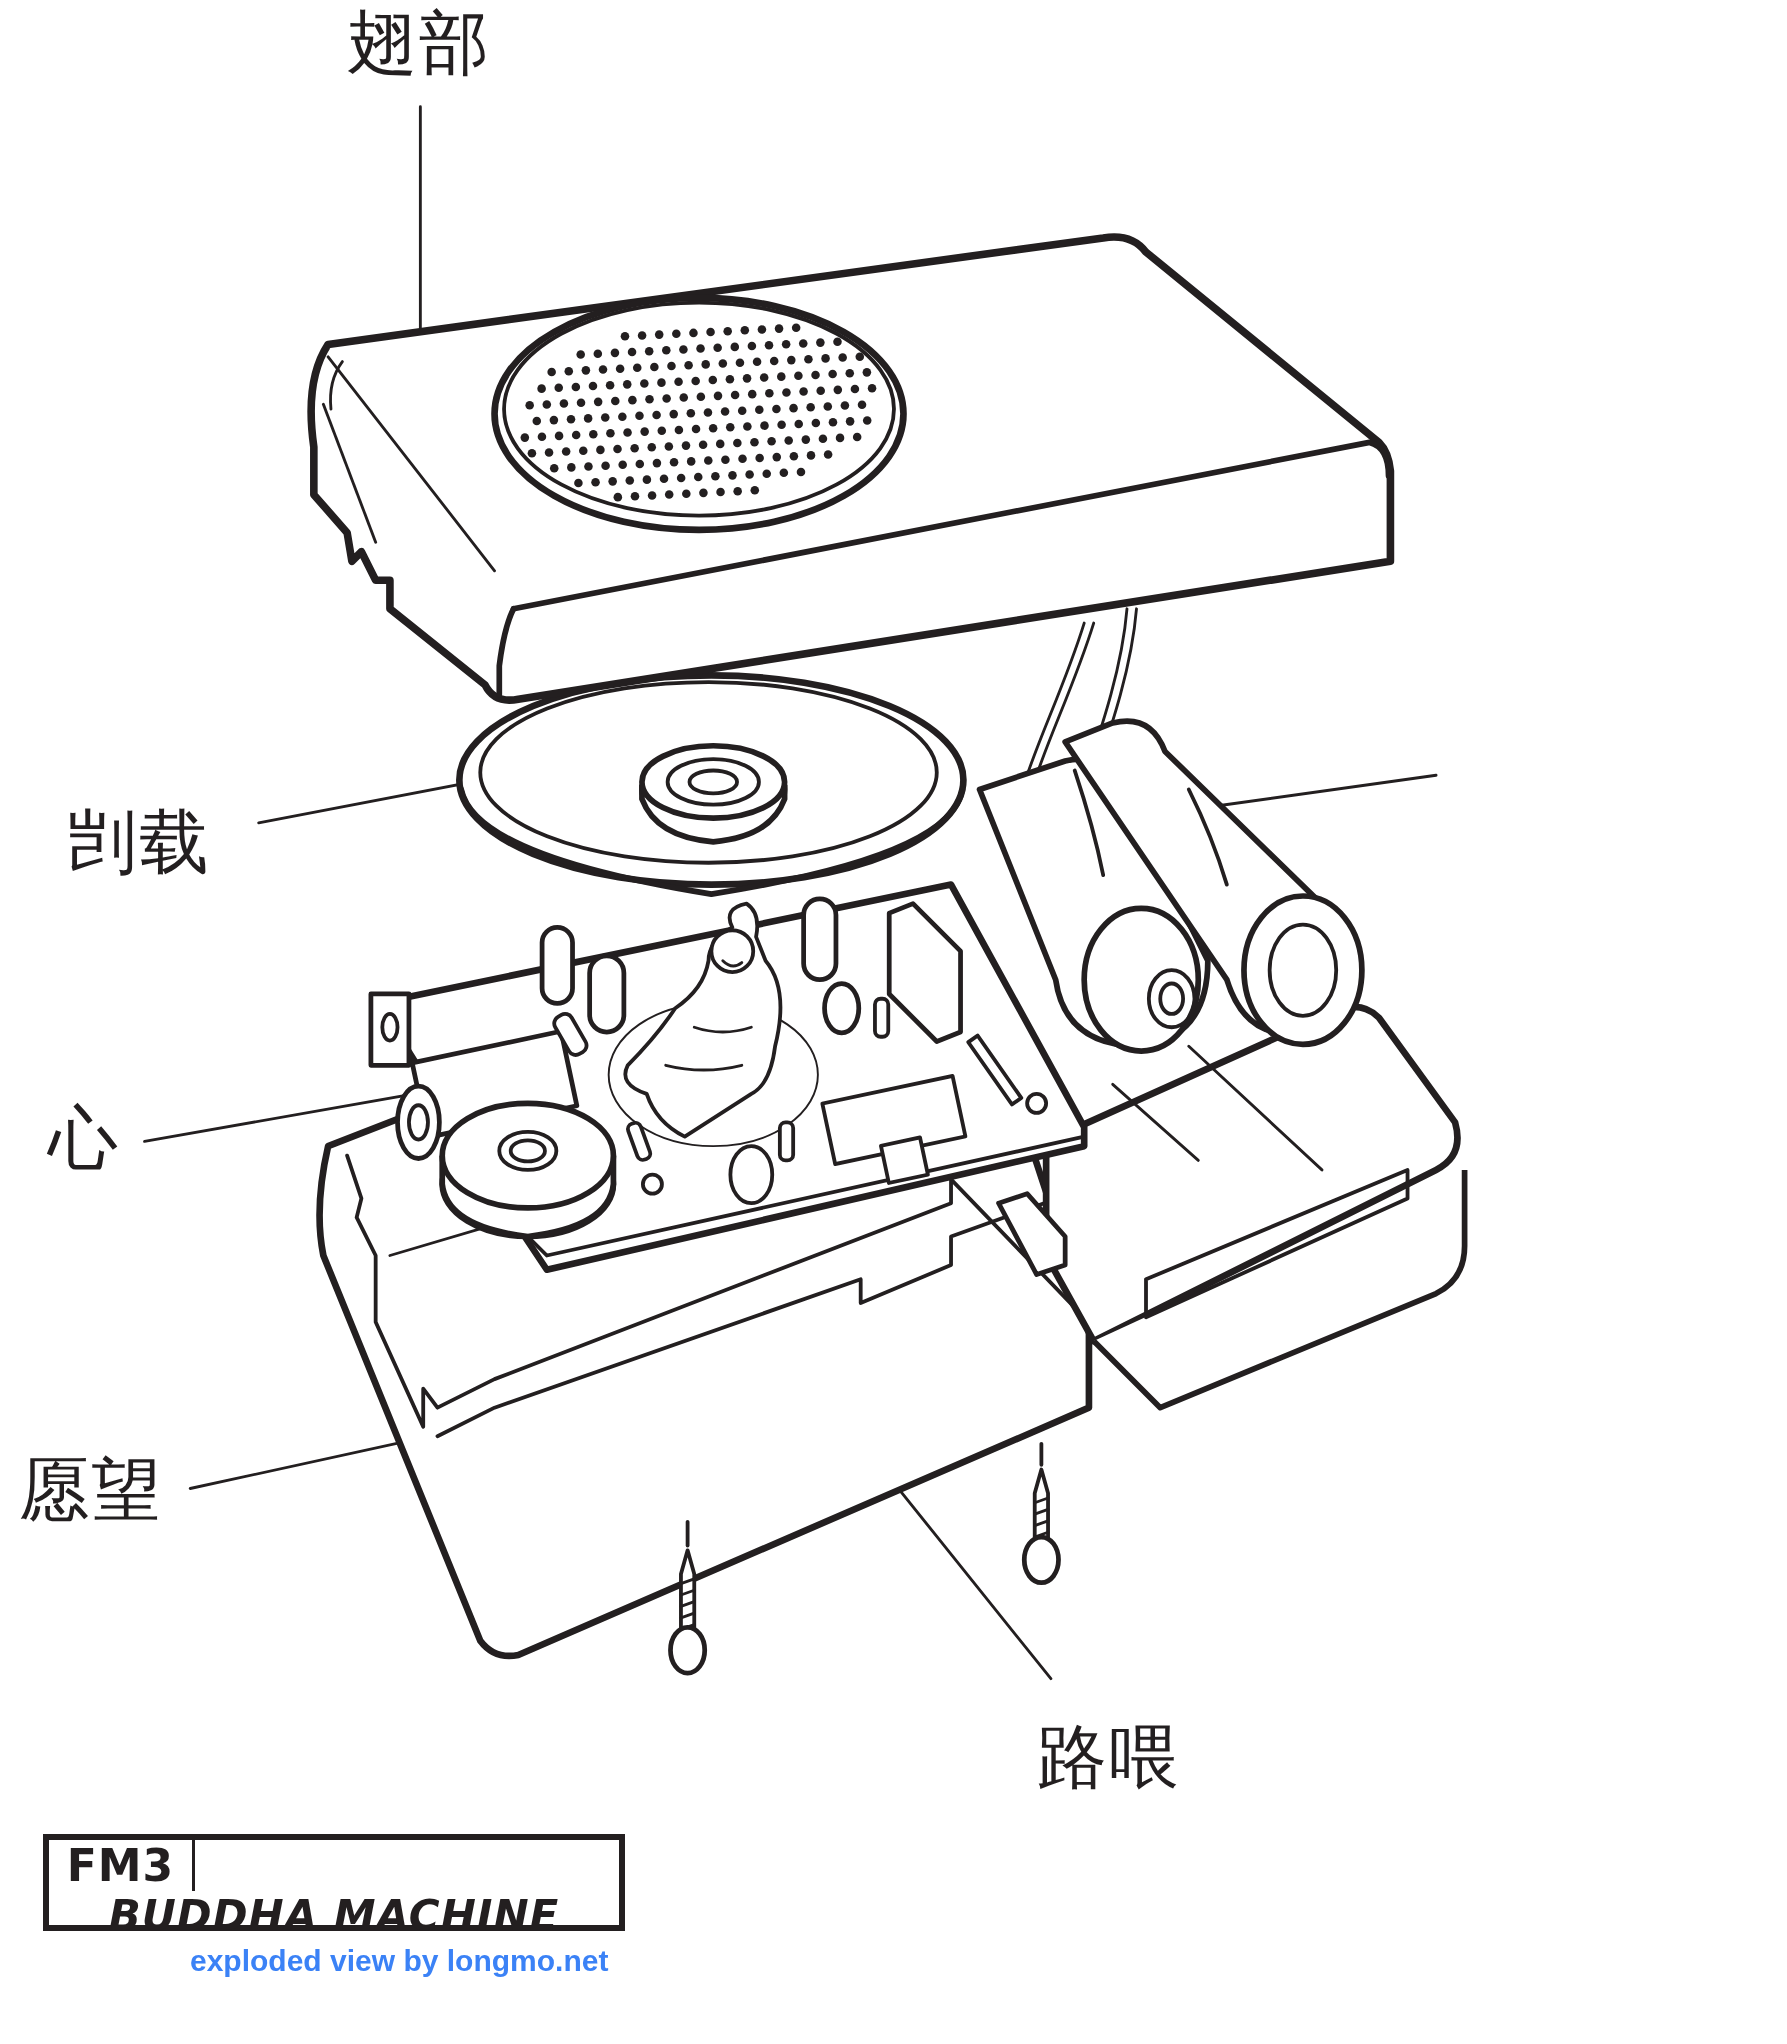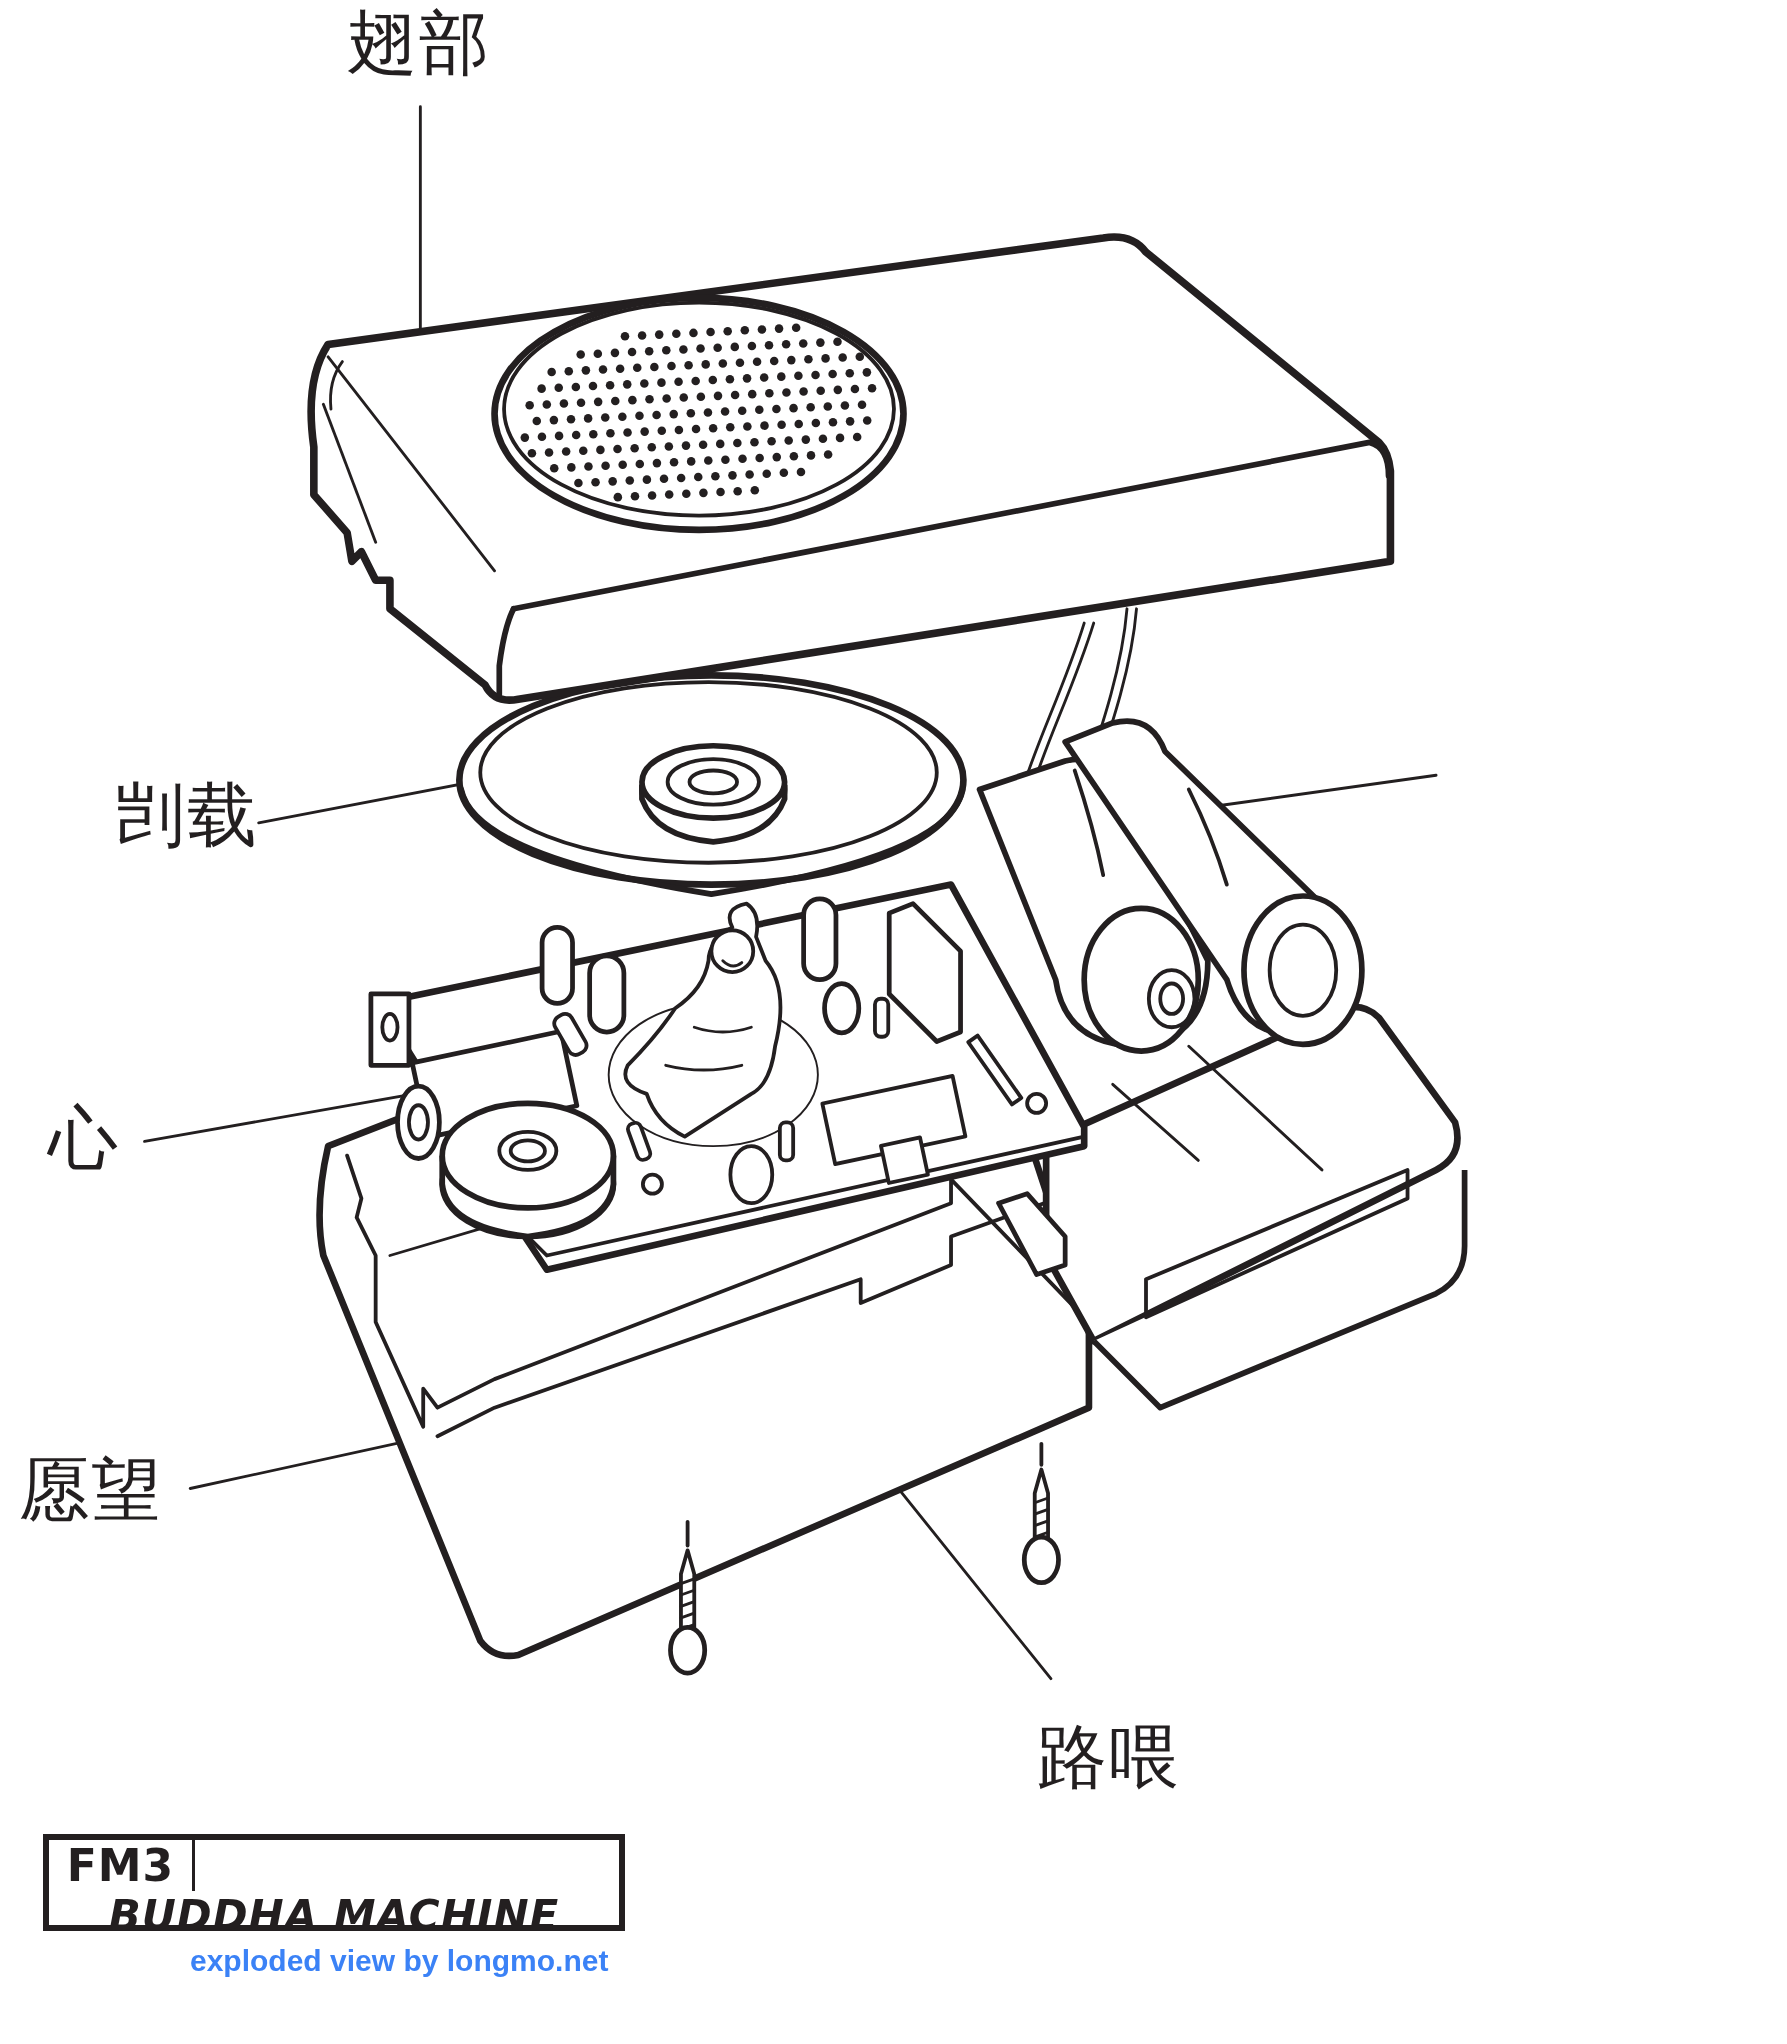--- a/index.html
+++ b/index.html
@@ -334,21 +334,21 @@
     <g>
       <path class="w" stroke-width="4" d="M1088,1570 L1095,1545 L1102,1570 L1102,1630 L1088,1630 Z"></path>
       <path class="k" stroke-width="3" d="M1088,1580 L1102,1575 M1088,1592 L1102,1587 M1088,1604 L1102,1599 M1088,1616 L1102,1611"></path>
       <ellipse class="w" stroke-width="5" cx="1095" cy="1640" rx="18" ry="24"></ellipse>
     </g>
   </g>
 </svg>
 
 
 <div class="label" style="left:347px; top:7.6px;">翅部</div>
-<div class="label" style="left:67px; top:780px;margin-left:48px;">剀载</div>
+<div class="label" style="left:67px; top:807px;">剀载</div>
 <div class="label" style="left:48px; top:1103px;">心</div>
 <div class="label" style="left:0px; top:1455px;padding-left:19px;">愿望</div>
 <div class="label" style="left:1037px; top:1722px;">路喂</div>
 
 
 <div class="logo-box">
   <div class="logo-left">FM3</div>
   <div class="logo-right">BUDDHA MACHINE</div>
 </div>
 <div class="credit">exploded view by longmo.net</div>

